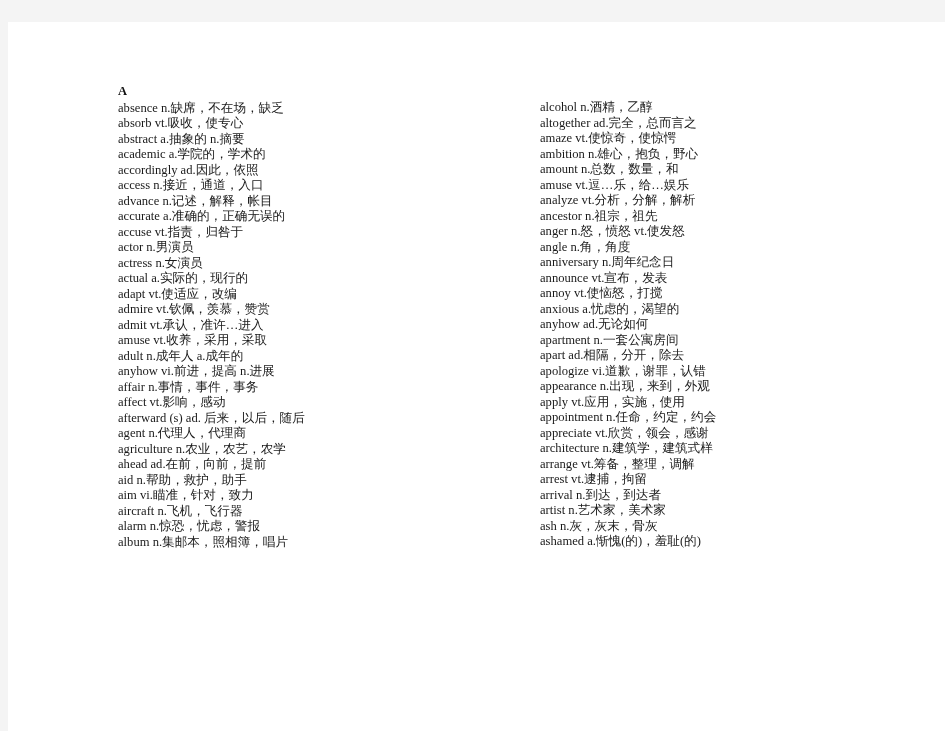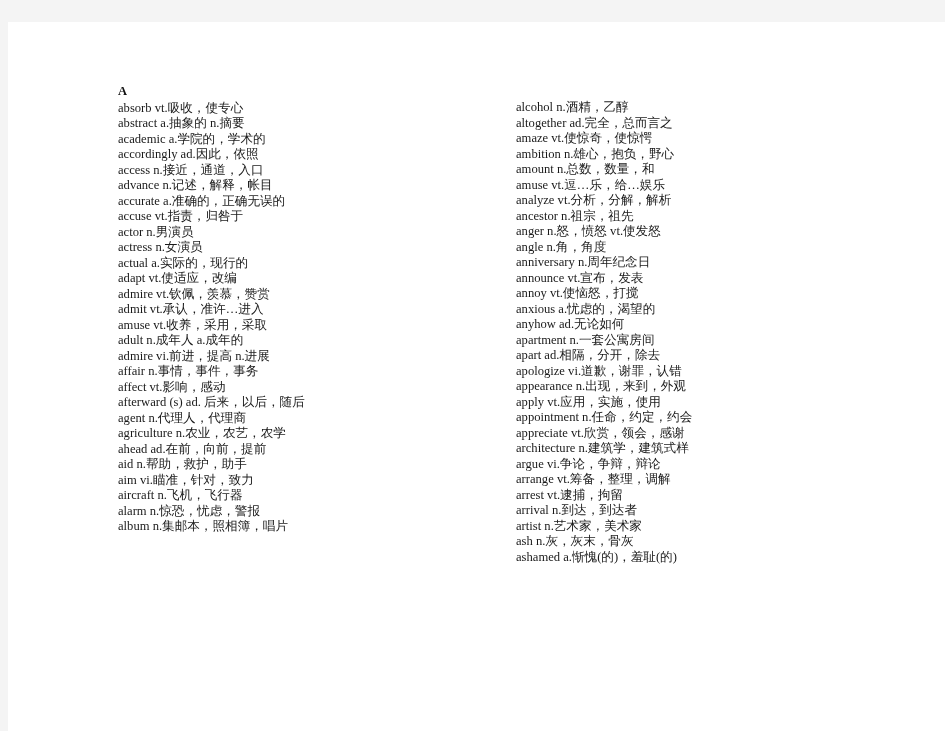--- a/index.html
+++ b/index.html
@@ -37,21 +37,21 @@
     position: absolute;
     top: 62px;
   }
 
   #col-left {
     left: 110px;
     width: 390px;
   }
 
   #col-right {
-    left: 508px;
+    left: 532px;
     width: 400px;
   }
 
   .section-letter {
     font-family: "Liberation Serif", "DejaVu Serif", serif;
     font-weight: bold;
     font-size: 12.5px;
     line-height: 15.5px;
     color: #121212;
     letter-spacing: 0.2px;
@@ -83,37 +83,38 @@
 </style>
 </head>
 <body>
 
 <div id="page-sheet">
   <div id="columns">
 
     <div class="wordcol" id="col-left">
       <div class="section-letter">A</div>
       <ul class="entry-list" id="left-entries">
+          <li class="entry">absence n.缺席，不在场，缺乏</li>
           <li class="entry">absorb vt.吸收，使专心</li>
           <li class="entry">abstract a.抽象的 n.摘要</li>
           <li class="entry">academic a.学院的，学术的</li>
           <li class="entry">accordingly ad.因此，依照</li>
           <li class="entry">access n.接近，通道，入口</li>
           <li class="entry">advance n.记述，解释，帐目</li>
           <li class="entry">accurate a.准确的，正确无误的</li>
           <li class="entry">accuse vt.指责，归咎于</li>
           <li class="entry">actor n.男演员</li>
           <li class="entry">actress n.女演员</li>
           <li class="entry">actual a.实际的，现行的</li>
           <li class="entry">adapt vt.使适应，改编</li>
           <li class="entry">admire vt.钦佩，羡慕，赞赏</li>
           <li class="entry">admit vt.承认，准许…进入</li>
           <li class="entry">amuse vt.收养，采用，采取</li>
           <li class="entry">adult n.成年人 a.成年的</li>
-          <li class="entry">admire vi.前进，提高 n.进展</li>
+          <li class="entry">anyhow vi.前进，提高 n.进展</li>
           <li class="entry">affair n.事情，事件，事务</li>
           <li class="entry">affect vt.影响，感动</li>
           <li class="entry">afterward (s) ad. 后来，以后，随后</li>
           <li class="entry">agent n.代理人，代理商</li>
           <li class="entry">agriculture n.农业，农艺，农学</li>
           <li class="entry">ahead ad.在前，向前，提前</li>
           <li class="entry">aid n.帮助，救护，助手</li>
           <li class="entry">aim vi.瞄准，针对，致力</li>
           <li class="entry">aircraft n.飞机，飞行器</li>
           <li class="entry">alarm n.惊恐，忧虑，警报</li>
@@ -140,21 +141,20 @@
           <li class="entry">anxious a.忧虑的，渴望的</li>
           <li class="entry">anyhow ad.无论如何</li>
           <li class="entry">apartment n.一套公寓房间</li>
           <li class="entry">apart ad.相隔，分开，除去</li>
           <li class="entry">apologize vi.道歉，谢罪，认错</li>
           <li class="entry">appearance n.出现，来到，外观</li>
           <li class="entry">apply vt.应用，实施，使用</li>
           <li class="entry">appointment n.任命，约定，约会</li>
           <li class="entry">appreciate vt.欣赏，领会，感谢</li>
           <li class="entry">architecture n.建筑学，建筑式样</li>
-          <li class="entry">argue vi.争论，争辩，辩论</li>
           <li class="entry">arrange vt.筹备，整理，调解</li>
           <li class="entry">arrest vt.逮捕，拘留</li>
           <li class="entry">arrival n.到达，到达者</li>
           <li class="entry">artist n.艺术家，美术家</li>
           <li class="entry">ash n.灰，灰末，骨灰</li>
           <li class="entry">ashamed a.惭愧(的)，羞耻(的)</li>
         </ul>
     </div>
 
   </div>

